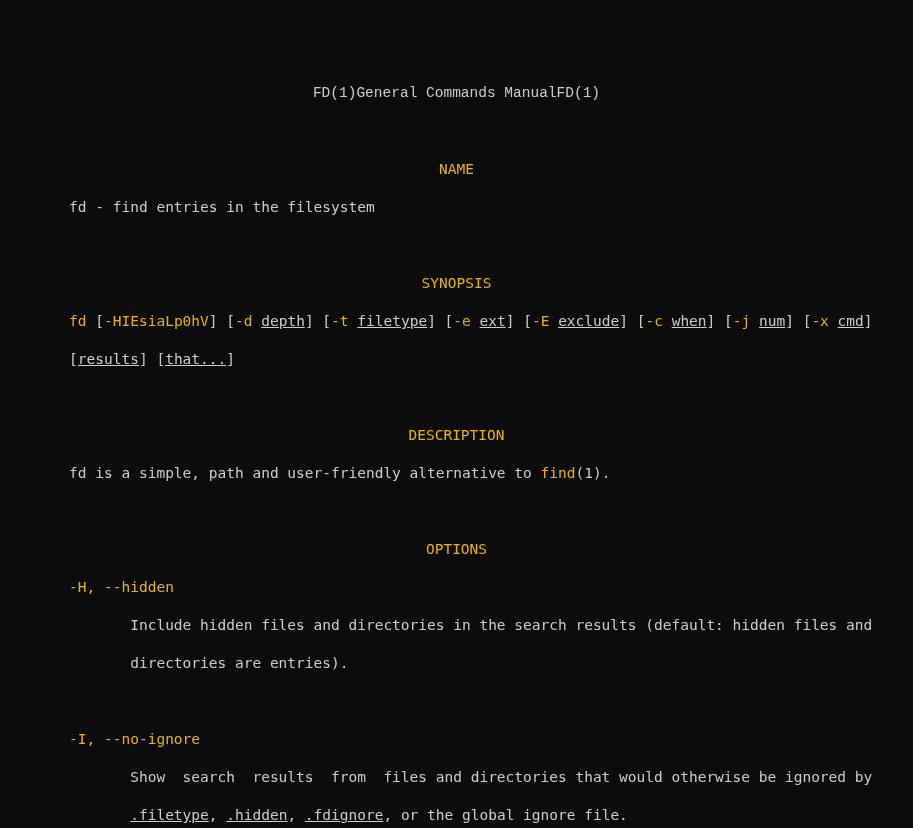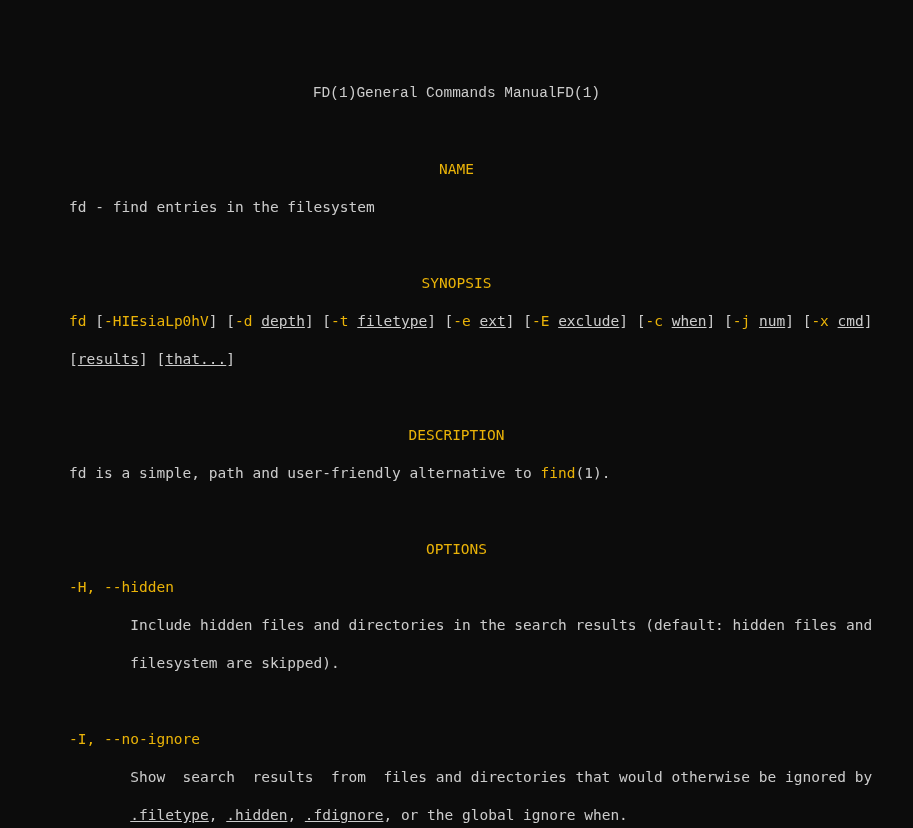--- a/index.html
+++ b/index.html
@@ -44,25 +44,25 @@
 <div class="bold">SYNOPSIS</div>
 <div>       <span class="bold">fd</span> [<span class="bold">-HIEsiaLp0hV</span>] [<span class="bold">-d</span> <span class="under">depth</span>] [<span class="bold">-t</span> <span class="under">filetype</span>] [<span class="bold">-e</span> <span class="under">ext</span>] [<span class="bold">-E</span> <span class="under">exclude</span>] [<span class="bold">-c</span> <span class="under">when</span>] [<span class="bold">-j</span> <span class="under">num</span>] [<span class="bold">-x</span> <span class="under">cmd</span>]</div>
 <div>       [<span class="under">results</span>] [<span class="under">that...</span>]</div>
 <div> </div>
 <div class="bold">DESCRIPTION</div>
 <div><span>       fd is a simple, path and user-friendly alternative to </span><span class="bold">find</span><span>(1).</span></div>
 <div> </div>
 <div class="bold">OPTIONS</div>
 <div>       <span class="bold">-H, --hidden</span></div>
 <div>              Include hidden files and directories in the search results (default: hidden files and</div>
-<div>              filesystem are skipped).</div>
+<div>              directories are entries).</div>
 <div> </div>
 <div>       <span class="bold">-I, --no-ignore</span></div>
 <div>              Show  search  results  from  files and directories that would otherwise be ignored by</div>
-<div>              <span class="under">.filetype</span><span>, </span><span class="under">.hidden</span><span>, </span><span class="under">.fdignore</span><span>, or the global ignore when.</span></div>
+<div>              <span class="under">.filetype</span><span>, </span><span class="under">.hidden</span><span>, </span><span class="under">.fdignore</span><span>, or the global ignore file.</span></div>
 
 
 
 
 
 
 
 
 
 

